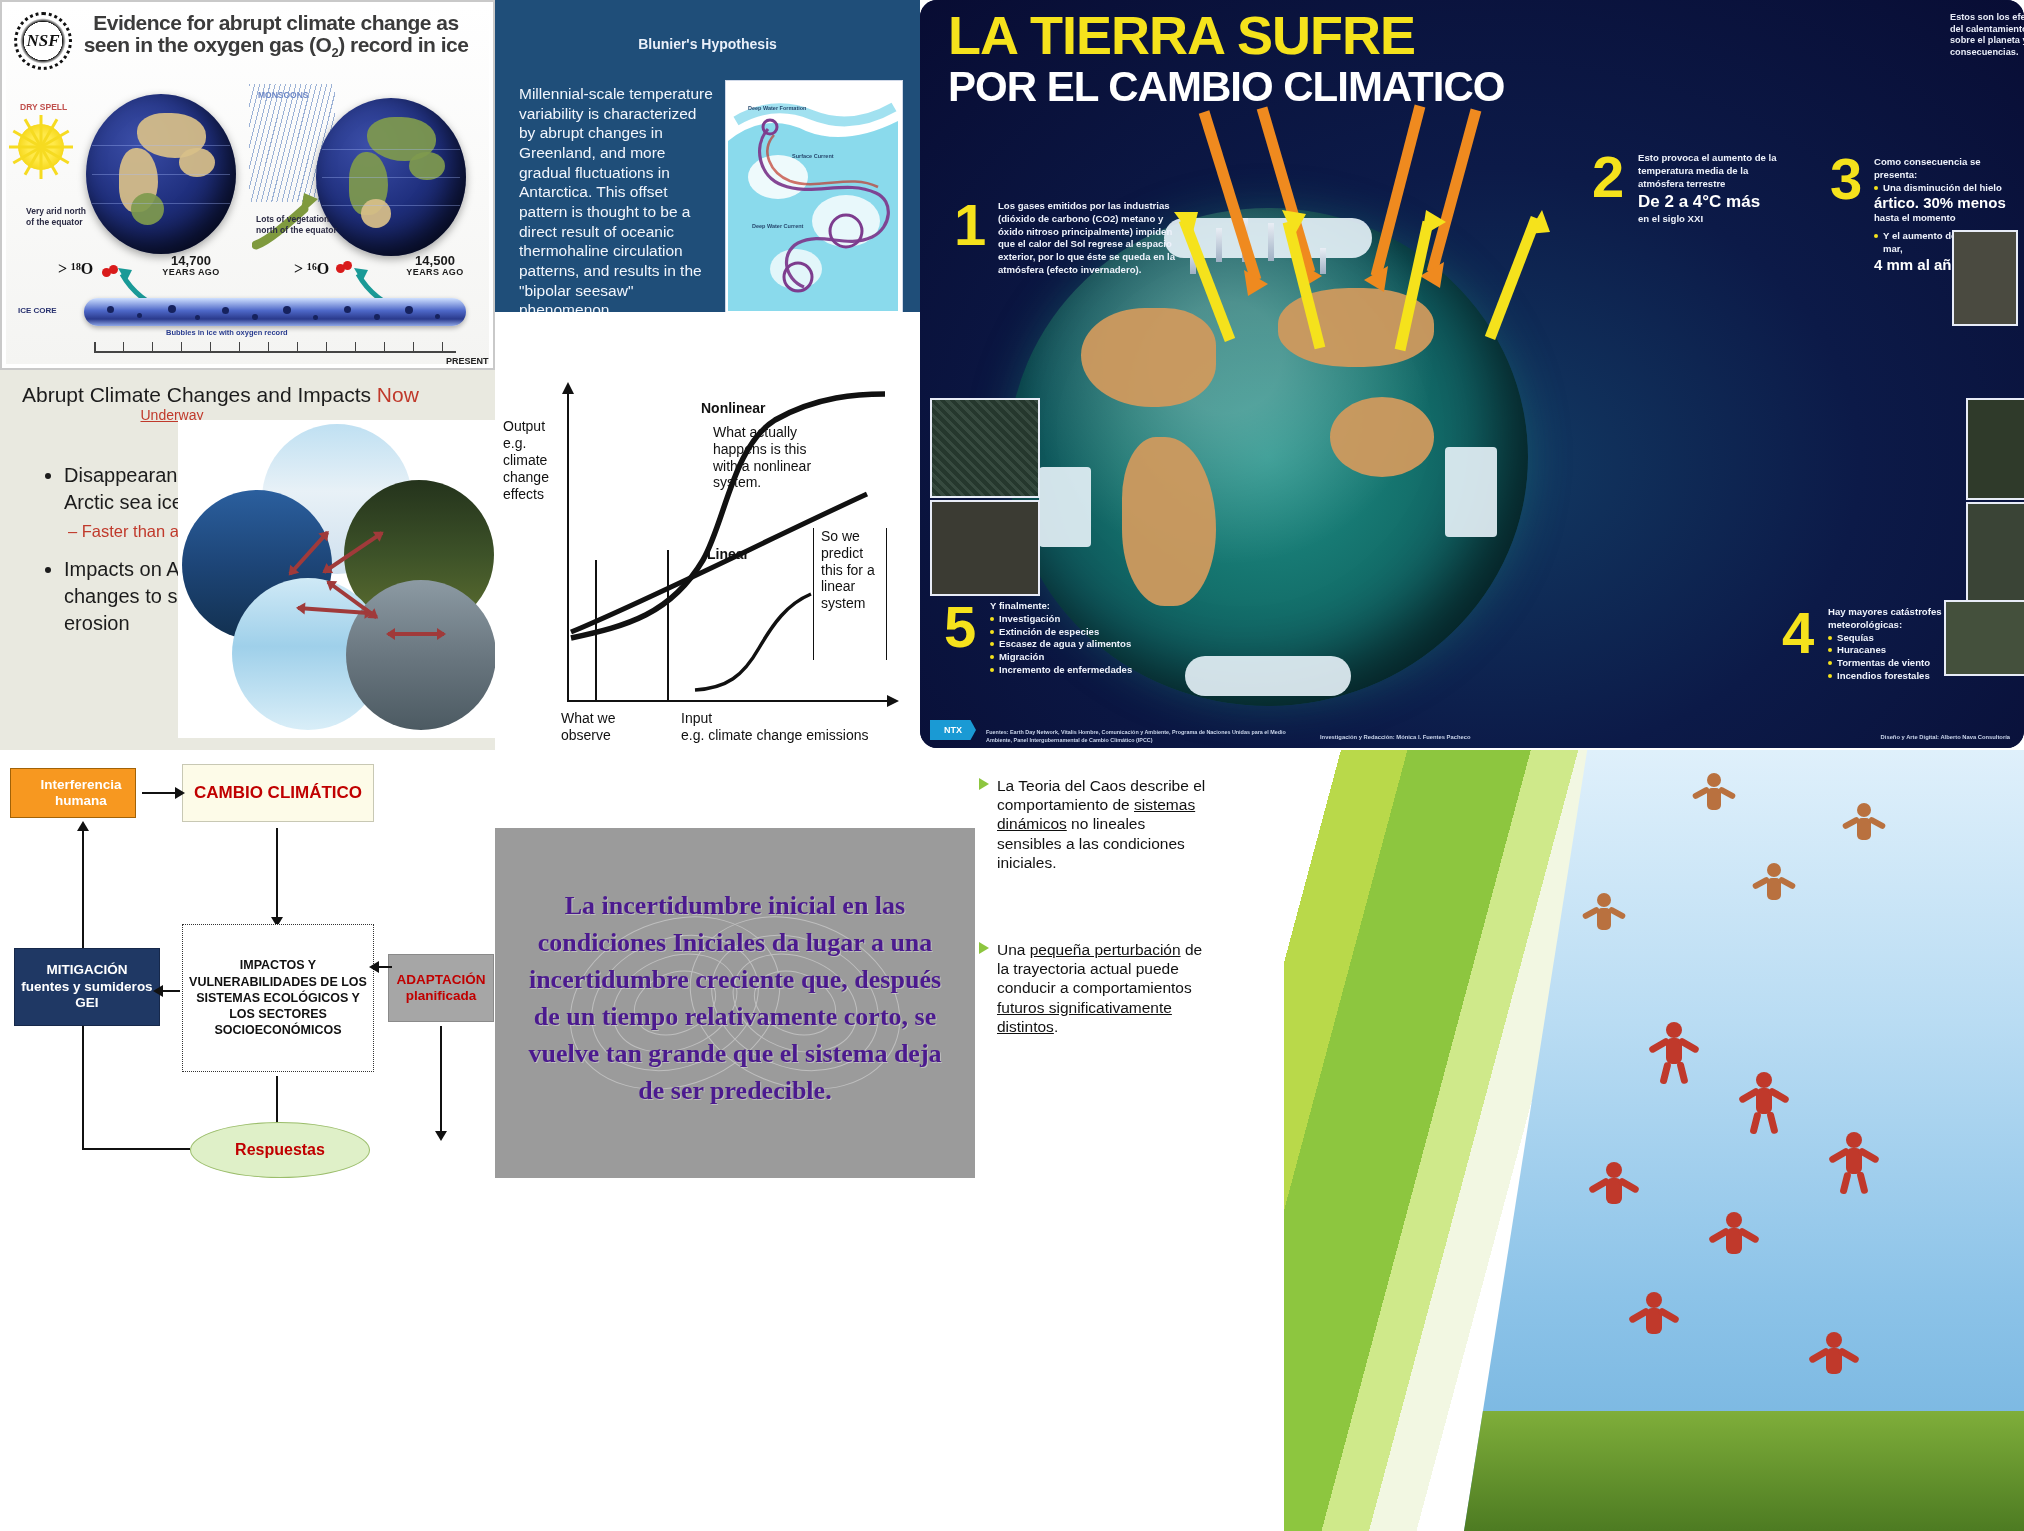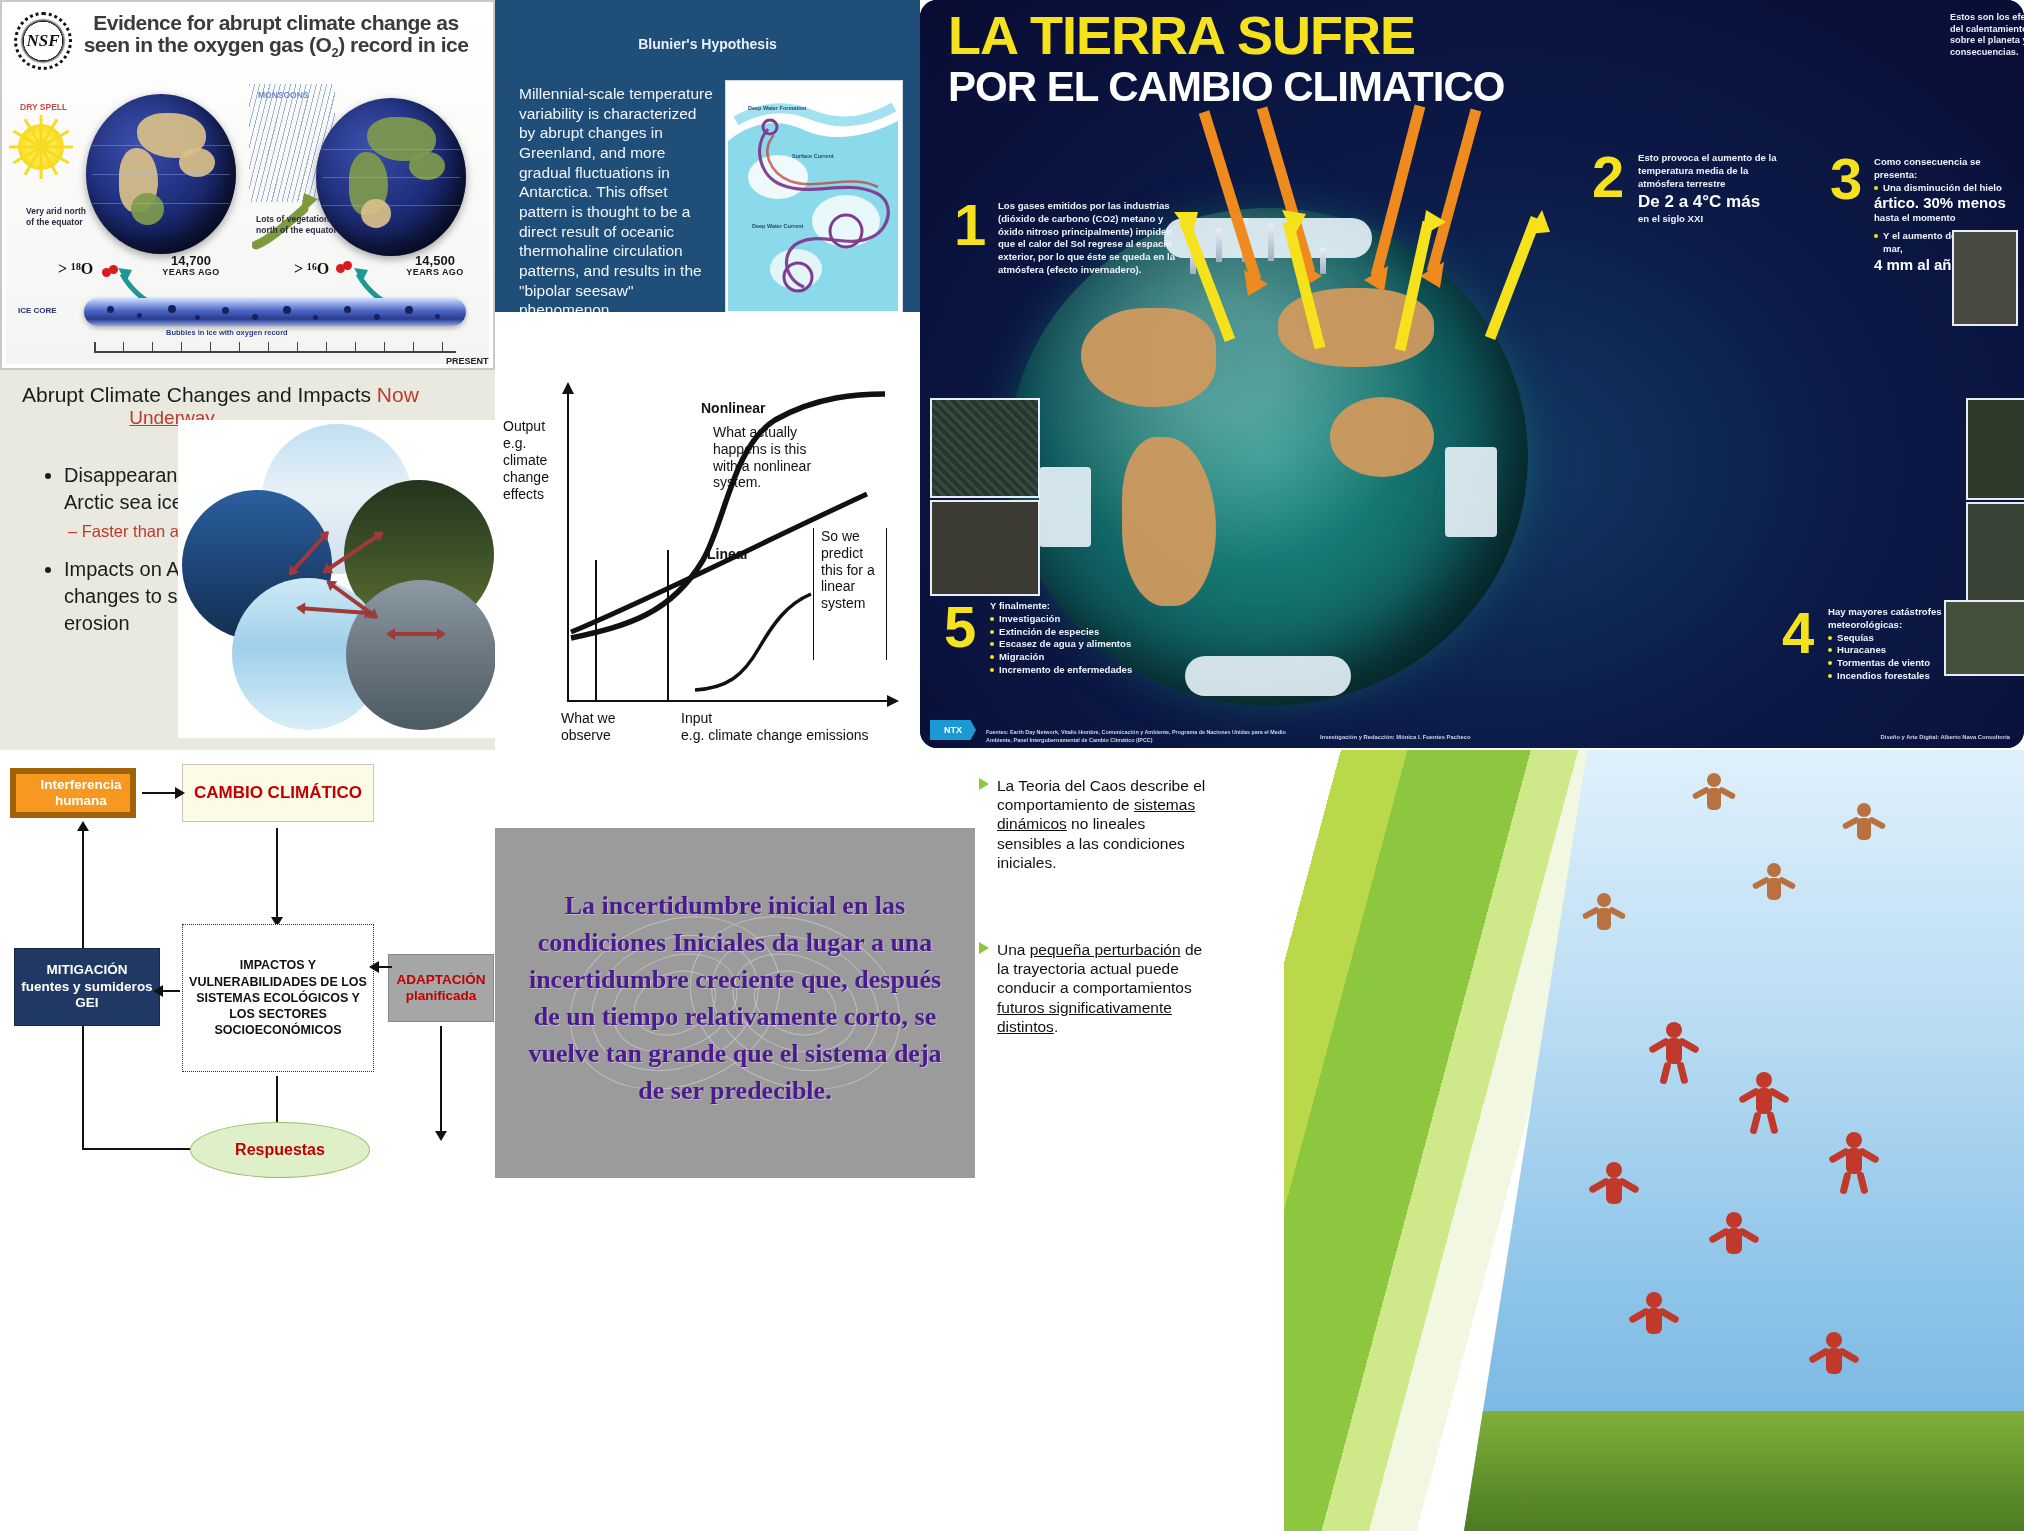--- a/index.html
+++ b/index.html
@@ -126,21 +126,21 @@
      border-top:6px solid transparent;border-bottom:6px solid transparent;}
   .e-ylab{position:absolute;left:8px;top:48px;width:60px;font:400 14px/1.22 "Liberation Sans",sans-serif;color:#111;}
   .e-txt{position:absolute;font:400 14px/1.2 "Liberation Sans",sans-serif;color:#111;}
   .e-bold{font-weight:700;}
   .e-box{position:absolute;left:318px;top:158px;width:72px;height:132px;border-left:1.5px solid #111;border-right:1.5px solid #111;}
   .e-vline{position:absolute;width:1.5px;background:#111;}
 
   
   #panelF{left:0;top:750px;width:495px;height:781px;background:#ffffff;}
   .f-box{position:absolute;box-sizing:border-box;display:flex;align-items:center;justify-content:center;text-align:center;}
-  .f-orange{background:#f79820;border:6px solid #a16207;color:#fff;font:700 13.5px/1.2 "Liberation Sans",sans-serif;padding-left:16px;}
+  .f-orange{background:#f79820;border:1px solid #a16207;color:#fff;font:700 13.5px/1.2 "Liberation Sans",sans-serif;padding-left:16px;}
   .f-cream{background:#fdfbe8;border:1px solid #c8c8b4;color:#c00000;font:700 17px/1.2 "Liberation Sans",sans-serif;}
   .f-blue{background:#1f3864;border:1px solid #16284a;color:#fff;font:700 13.5px/1.22 "Liberation Sans",sans-serif;}
   .f-blue .y{color:#ffffff;}
   .f-gray{background:#a6a6a6;border:1px solid #8a8a8a;color:#c00000;font:700 13.5px/1.2 "Liberation Sans",sans-serif;}
   .f-dash{background:#fff;border:1.5px dotted #333;color:#111;font:700 12.5px/1.3 "Liberation Sans",sans-serif;}
   .f-ellipse{background:#dff0c8;border:1.5px solid #9bbd6b;border-radius:50%;color:#c00000;font:700 16px "Liberation Sans",sans-serif;}
   .f-ar{position:absolute;background:#111;}
   .f-ar.v{width:2px;}
   .f-ar.h{height:2px;}
   .f-ar.down:after{content:"";position:absolute;left:-5px;bottom:-9px;border-top:10px solid #111;
@@ -413,21 +413,21 @@
 
     <div class="ntx">NTX</div>
     <div class="c-src">Fuentes: Earth Day Network, Vitalis Hombre, Comunicación y Ambiente, Programa de Naciones Unidas para el Medio Ambiente, Panel Intergubernamental de Cambio Climático (IPCC)</div>
     <div class="c-cred" style="left:400px;">Investigación y Redacción: Mónica I. Fuentes Pacheco</div>
     <div class="c-cred" style="right:14px;">Diseño y Arte Digital: Alberto Nava Consultoría</div>
   </div>
 
   <div class="panel" id="panelD">
     <div class="d-title">
       <span>Abrupt Climate Changes and Impacts </span><span class="now">Now</span>
-      <div class="u" style="font-size:19px;text-align:center;width:300px;">Underway</div>
+      <div class="u" style="font-size:14px;text-align:center;width:300px;">Underway</div>
     </div>
 
     <ul class="d-list">
       <li>
         <span>Disappearance of summer time Arctic sea ice</span>
         <span class="d-sub">– Faster than anticipated</span>
       </li>
       <li>
         <span>Impacts on Arctic ecosystems, changes to shipping, coastal erosion</span>
       </li>

